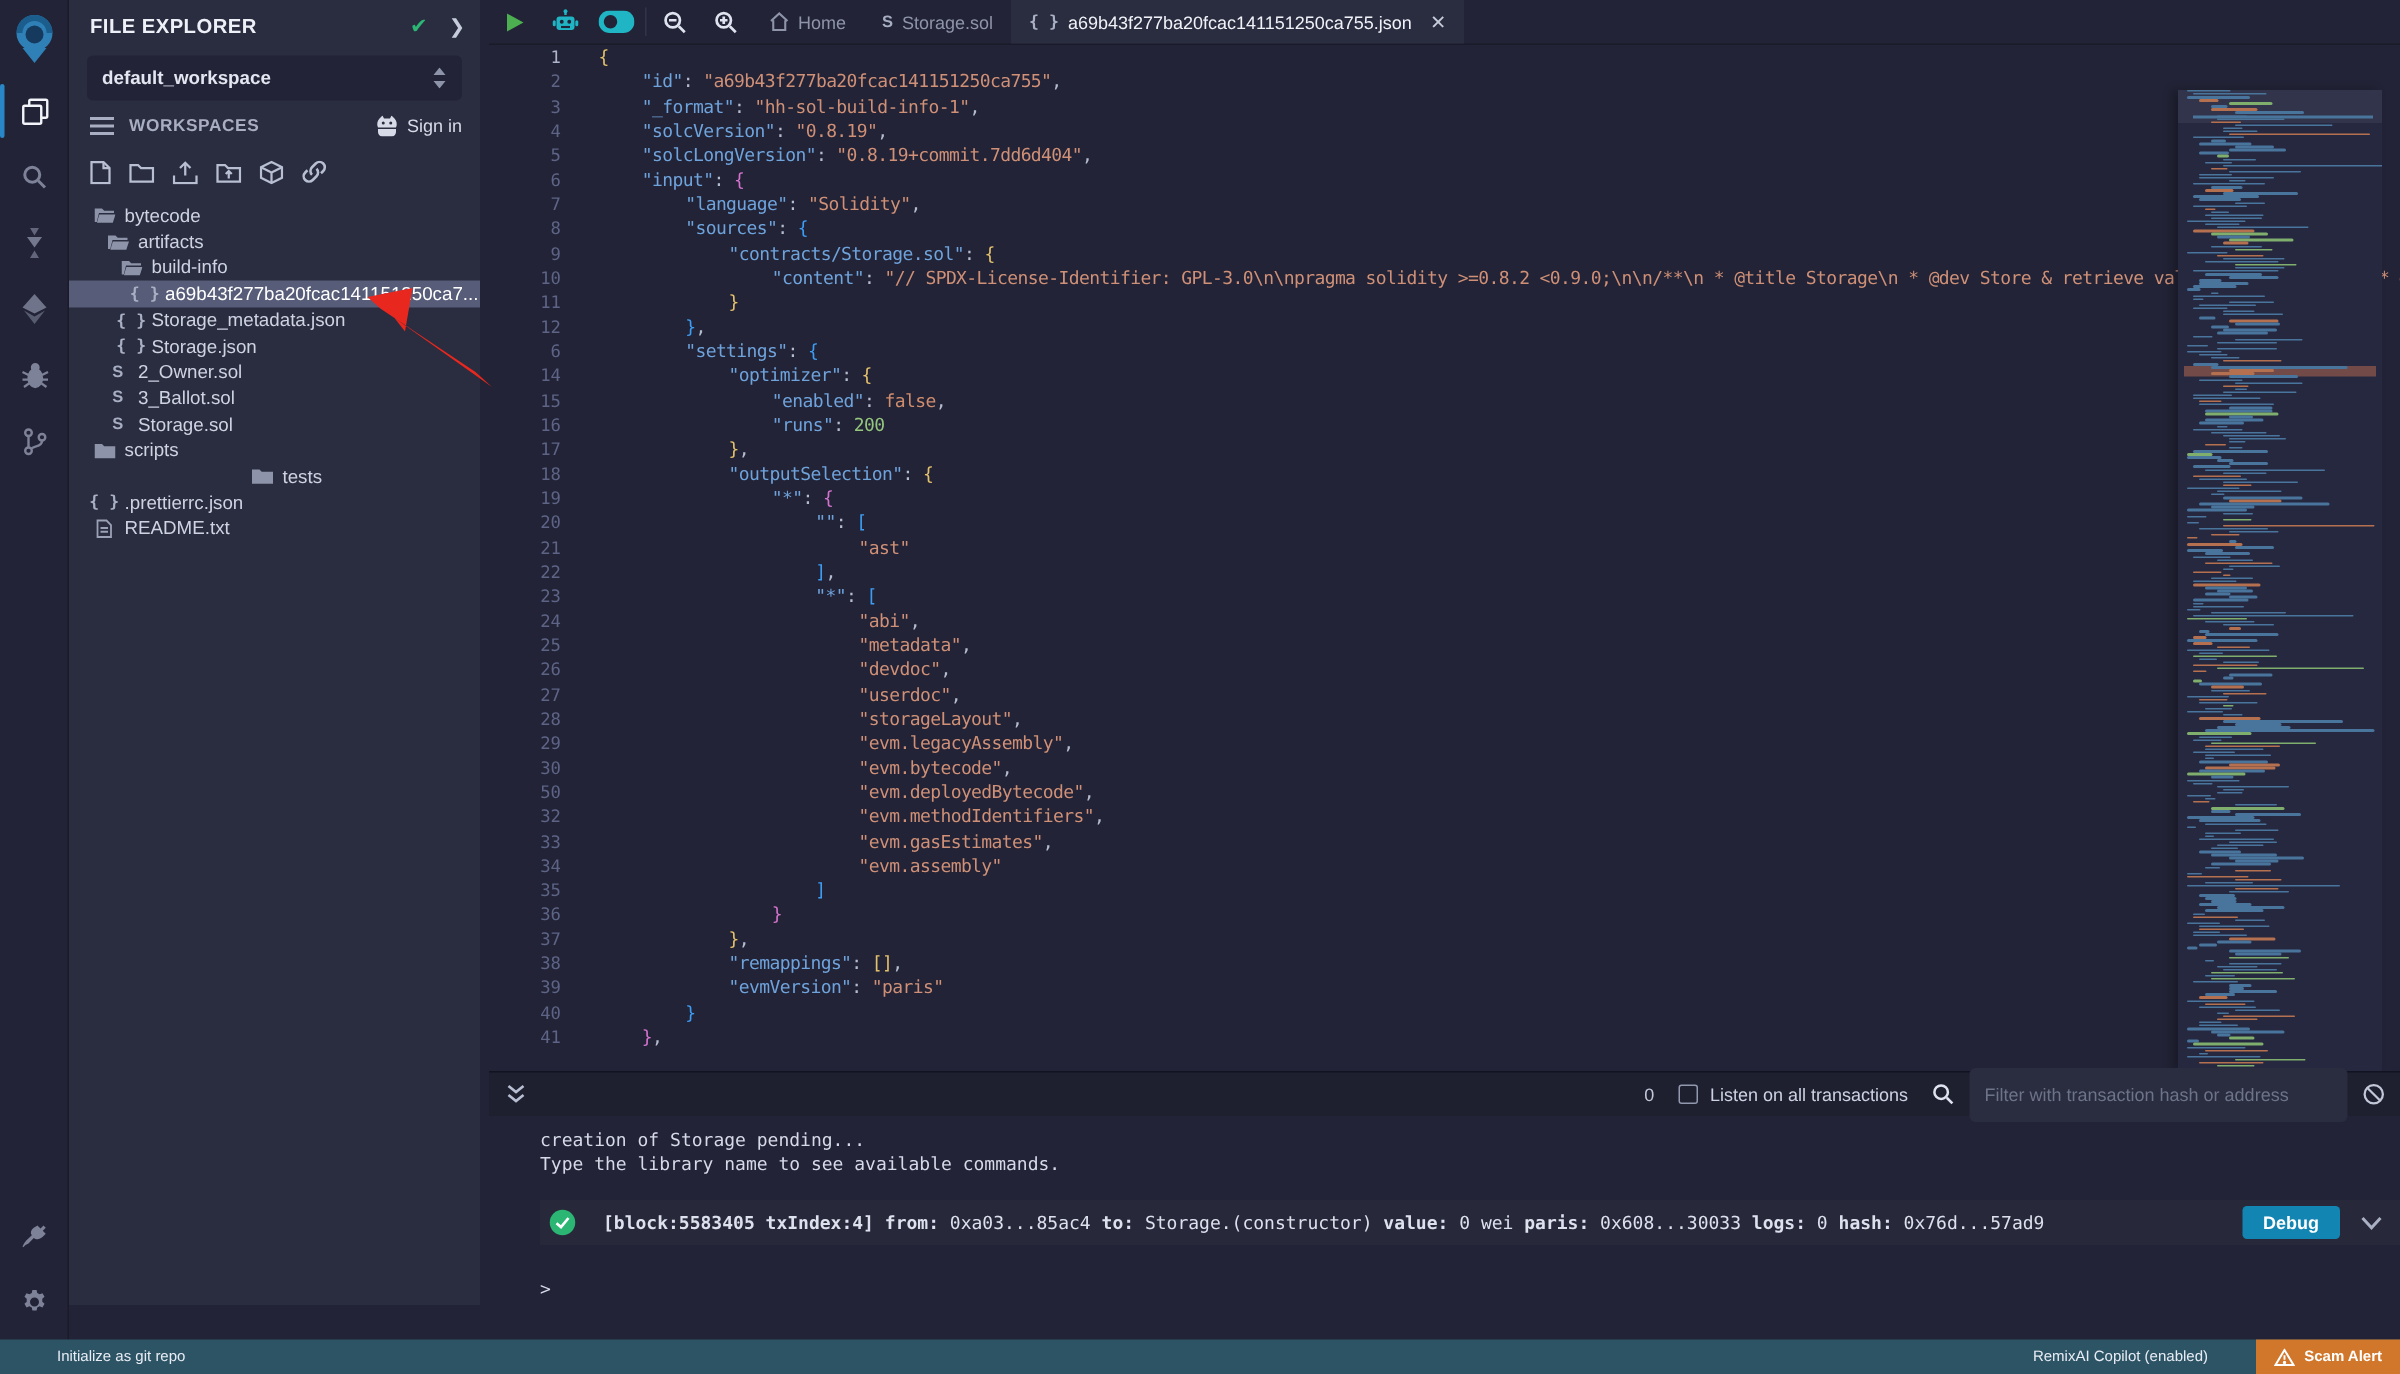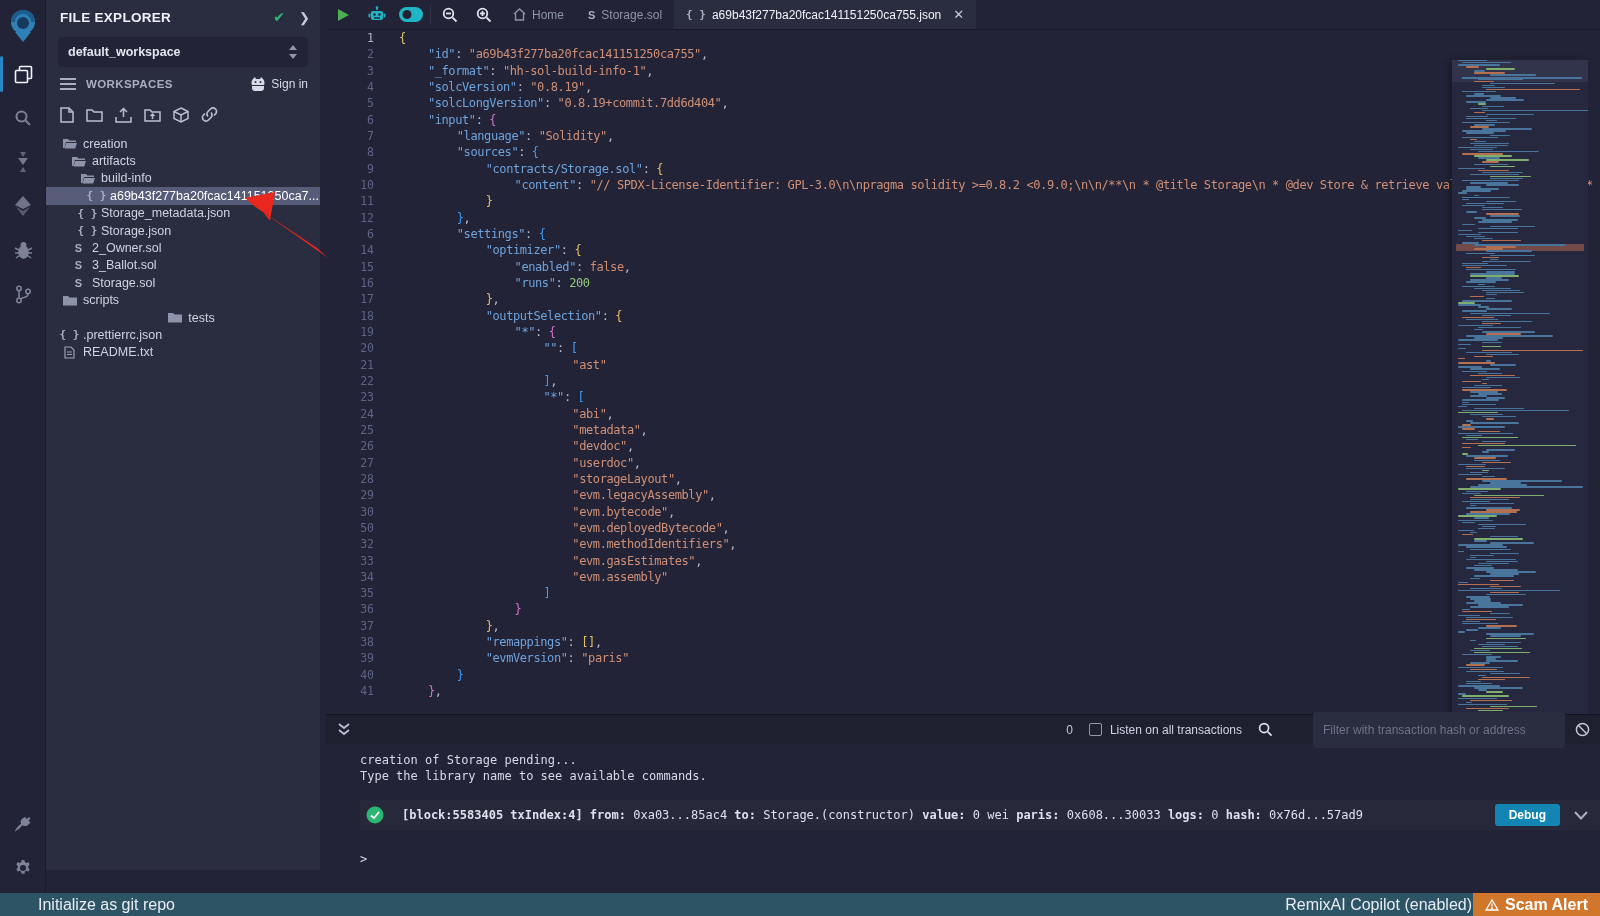--- a/index.html
+++ b/index.html
@@ -74,38 +74,38 @@
   
   #terminal { position:absolute; left:326px; right:0; top:714px; height:179px; background:#222336; }
   #term-head { height:30px; background:#1e2030; border-top:1px solid #121320; display:flex; align-items:center; padding:0 10px; }
   #term-collapse { color:#b9bfd3; cursor:pointer; display:flex; margin-left:2px; }
   #term-spacer { flex:1; }
   #tx-badge { color:#c3c8d8; font-size:12px; margin-right:16px; }
   #listen-box { width:13px; height:13px; border:1px solid #9298ad; border-radius:2px; margin-right:8px; cursor:pointer; }
   #listen-label { font-size:12px; color:#cdd2e2; margin-right:16px; cursor:pointer; }
   #term-search { color:#dfe3ef; margin-right:10px; display:flex; cursor:pointer; }
   #term-filter { width:252px; height:36px; background:#2a2c3f; border:none; border-radius:4px; color:#0ea5e9;
-    font-size:12px; padding:0 10px; outline:none;margin-left:30px; }
+    font-size:12px; padding:0 10px; outline:none; }
   #term-filter::placeholder { color:#6d7389; }
   #term-ban { color:#c3c8d8; margin-left:10px; display:flex; cursor:pointer; }
   #term-body { padding:8px 0 0 34px; font-family:"DejaVu Sans Mono",monospace; font-size:12px; color:#d6dae8; }
   .term-log { line-height:16px; }
   #tx-row { display:flex; align-items:center; margin-top:16px; height:30px; background:rgba(255,255,255,.025);
     padding-left:6px; padding-right:12px; }
   #tx-check { flex:0 0 auto; margin-right:18px; display:flex; }
   #tx-text { flex:1; font-size:12px; white-space:nowrap; overflow:hidden; color:#dde1ee; }
   #tx-text b { font-weight:bold; }
   #debug-btn { flex:0 0 auto; background:#1385b2; color:#fff; font-weight:bold; font-size:12px; border:none;
     border-radius:3px; padding:4px 14px; cursor:pointer; font-family:"Liberation Sans",sans-serif; }
   #tx-caret { color:#aab0c4; margin-left:14px; cursor:pointer; display:flex; }
   #term-prompt { margin-top:22px; color:#d6dae8; }
 
   
   #statusbar { position:absolute; left:0; right:0; bottom:0; height:23px; background:#2d5465; display:flex;
-    align-items:center; font-size:16px; color:#e8ecf4; z-index:40; }
+    align-items:center; font-size:10px; color:#e8ecf4; z-index:40; }
   #sb-left { margin-left:38px; cursor:pointer; }
   #sb-center { position:absolute; left:500px; display:flex; align-items:center; gap:7px; }
   #sb-tip-title { font-weight:bold; }
   #sb-right { position:absolute; right:128px; }
   #scam-alert { position:absolute; right:0; top:0; height:23px; background:#d0772b; display:flex; align-items:center;
     gap:6px; padding:0 12px; font-weight:bold; color:#fff; cursor:pointer; }
   svg { display:block; }
 </style>
 </head>
 <body>
@@ -244,21 +244,21 @@
       </span>
   </div>
   <div id="tree">
       <div class="trow" style="padding-left: 16px;">
         <span class="ticon">
           <svg width="14" height="11" viewBox="0 0 14 11" fill="#8d93a9">
             <path d="M0 1 h5 l1.5 1.5 H13 V4 H3 L1.5 10 H0 Z"></path>
             <path d="M3.2 5 H14 L12.2 10.5 H1.6 Z"></path>
           </svg>
         </span>
-        <span>creation</span>
+        <span>bytecode</span>
       </div>
       <div class="trow" style="padding-left: 25px;">
         <span class="ticon">
           <svg width="14" height="11" viewBox="0 0 14 11" fill="#8d93a9">
             <path d="M0 1 h5 l1.5 1.5 H13 V4 H3 L1.5 10 H0 Z"></path>
             <path d="M3.2 5 H14 L12.2 10.5 H1.6 Z"></path>
           </svg>
         </span>
         <span>artifacts</span>
       </div>

